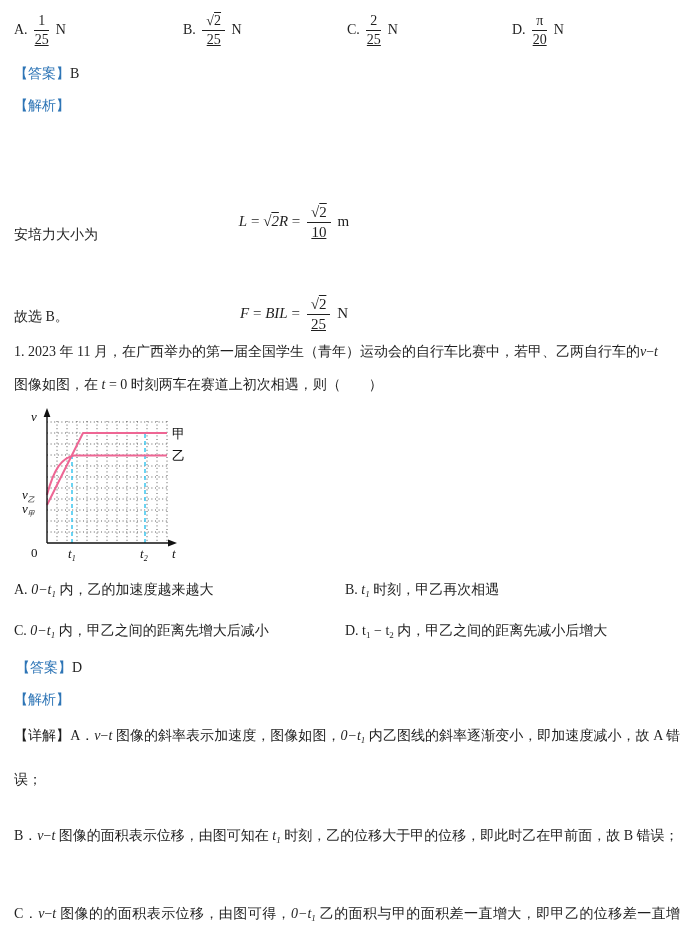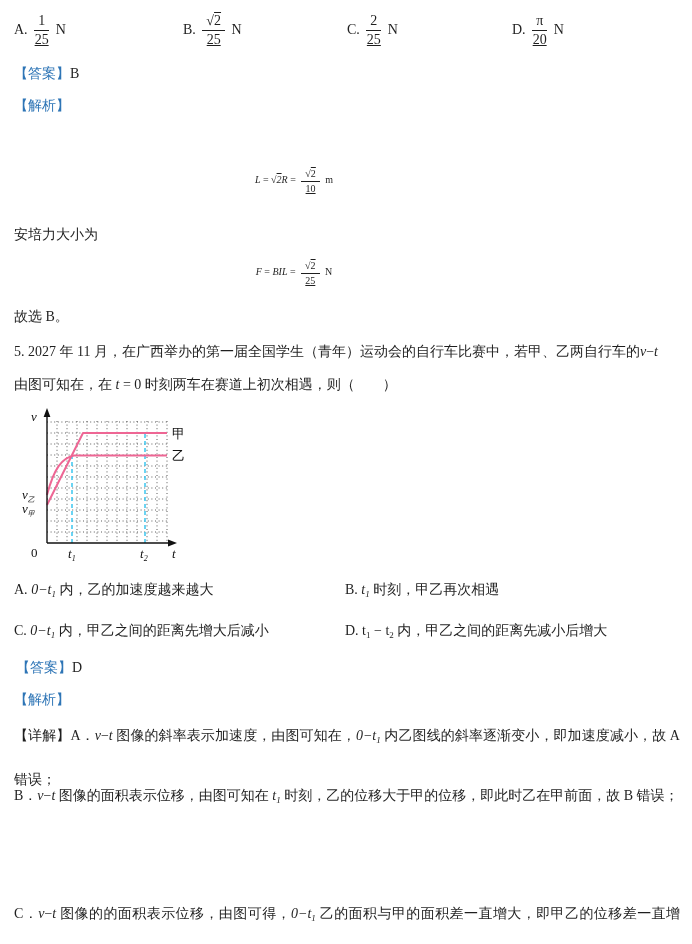--- a/index.html
+++ b/index.html
@@ -9,22 +9,22 @@
   .abs{position:absolute;line-height:20px;}
   .nowrap{white-space:nowrap;}
   .blue{color:var(--blue,#2e75b6);}
   .mi{font-style:italic;font-family:"Liberation Serif","DejaVu Serif",serif;}
   .sb{font-size:9px;vertical-align:-3px;}
   .ovl{text-decoration:overline;}
   .frac{display:inline-block;vertical-align:middle;text-align:center;line-height:1.15;
         margin:0 3px;font-family:"Liberation Serif","DejaVu Serif",serif;}
   .fnum{display:block;border-bottom:1px solid #1f1f1f;padding:0 4px 1px;}
   .fden{display:block;padding-top:1px;text-decoration:underline;}
-  .formula{left:0;width:588px;text-align:center;font-size:10px;
-           font-family:"Liberation Serif","DejaVu Serif",serif;}
+  .formula{left:0;width:588px;text-align:center;font-size:15px;
+           font-family:"Liberation Serif","DejaVu Serif",serif;margin-top:36px;}
   .para{width:666px;line-height:39px;text-align:justify;}
   .opt{position:absolute;white-space:nowrap;}
   .svg-mi{font-family:"Liberation Serif","DejaVu Serif",serif;font-style:italic;
           font-size:13px;fill:#111;}
   .svg-t{font-family:"Liberation Serif","DejaVu Serif",serif;font-size:13px;fill:#111;}
   .svg-cn{font-family:"Liberation Sans","DejaVu Sans",sans-serif;font-size:13px;fill:#111;}
 </style>
 </head>
 <body>
 
@@ -43,22 +43,22 @@
   </div>
 
   <div class="abs formula" style="top:168px"><span class="mi">L</span><span class=""> = </span><span class="mi"><span>√</span><span class="ovl">2</span></span><span class="mi">R</span><span class=""> = </span><span class="frac"><span class="fnum"><span>√</span><span class="ovl">2</span></span><span class="fden">10</span></span><span class=""> m</span></div>
 
   <div class="abs" style="left:14px;top:225px">安培力大小为</div>
 
   <div class="abs formula" style="top:260px"><span class="mi">F</span><span class=""> = </span><span class="mi">BIL</span><span class=""> = </span><span class="frac"><span class="fnum"><span>√</span><span class="ovl">2</span></span><span class="fden">25</span></span><span class=""> N</span></div>
 
   <div class="abs" style="left:14px;top:307px">故选 B。</div>
 
-  <div class="abs nowrap" style="left:14px;top:342px"><span class="">5. 2027 年 11 月，在广西举办的第一届全国学生（青年）运动会的自行车比赛中，若甲、乙两自行车的</span><span class="mi">v</span><span class="">−</span><span class="mi">t</span></div>
-  <div class="abs nowrap" style="left:14px;top:375px"><span class="">由图可知在，在 </span><span class="mi">t</span><span class=""> = 0 时刻两车在赛道上初次相遇，则（　　）</span></div>
+  <div class="abs nowrap" style="left:14px;top:342px"><span class="">1. 2023 年 11 月，在广西举办的第一届全国学生（青年）运动会的自行车比赛中，若甲、乙两自行车的</span><span class="mi">v</span><span class="">−</span><span class="mi">t</span></div>
+  <div class="abs nowrap" style="left:14px;top:375px"><span class="">图像如图，在 </span><span class="mi">t</span><span class=""> = 0 时刻两车在赛道上初次相遇，则（　　）</span></div>
 
   <div class="abs" style="left:10px;top:406px">
     <svg width="190" height="165" viewBox="0 0 190 165">
       <g id="grid">
           <line x1="47" y1="15" x2="47" y2="137" stroke="#4a4a4a" stroke-width="0.9" stroke-dasharray="1 2.6"></line>
           <line x1="57" y1="15" x2="57" y2="137" stroke="#4a4a4a" stroke-width="0.9" stroke-dasharray="1 2.6"></line>
           <line x1="67" y1="15" x2="67" y2="137" stroke="#4a4a4a" stroke-width="0.9" stroke-dasharray="1 2.6"></line>
           <line x1="77" y1="15" x2="77" y2="137" stroke="#4a4a4a" stroke-width="0.9" stroke-dasharray="1 2.6"></line>
           <line x1="87" y1="15" x2="87" y2="137" stroke="#4a4a4a" stroke-width="0.9" stroke-dasharray="1 2.6"></line>
           <line x1="97" y1="15" x2="97" y2="137" stroke="#4a4a4a" stroke-width="0.9" stroke-dasharray="1 2.6"></line>
@@ -109,17 +109,17 @@
   <span class="opt" style="left:14px;top:622px"><span class="">C. </span><span class="mi">0−t</span><span class="sb mi">1</span><span class=""> 内，甲乙之间的距离先增大后减小</span></span>
   <span class="opt" style="left:345px;top:622px"><span class="">D. t</span><span class="sb">1</span><span class=""> − t</span><span class="sb">2</span><span class=""> 内，甲乙之间的距离先减小后增大</span></span>
 
   <div class="abs" style="left:16px;top:658px">
     <span class="blue">【答案】</span><span>D</span>
   </div>
   <div class="abs" style="left:14px;top:690px">
     <span class="blue">【解析】</span>
   </div>
 
-  <div class="abs para" style="left:14px;top:716px"><span class="">【详解】A．</span><span class="mi">v</span><span class="">−</span><span class="mi">t</span><span class=""> 图像的斜率表示加速度，由图可知在，</span><span class="mi">0−t</span><span class="sb mi">1</span><span class=""> 内乙图线的斜率逐渐变小，即加速度减小，故 A 错误；</span></div>
-  <div class="abs para" style="left:14px;top:776px"><span class="">B．</span><span class="mi">v</span><span class="">−</span><span class="mi">t</span><span class=""> 图像的面积表示位移，由图可知在 </span><span class="mi">t</span><span class="sb mi">1</span><span class=""> 时刻，乙的位移大于甲的位移，即此时乙在甲前面，故 B 错误；</span></div>
+  <div class="abs para" style="left:14px;top:716px"><span class="">【详解】A．</span><span class="mi">v</span><span class="">−</span><span class="mi">t</span><span class=""> 图像的斜率表示加速度，图像如图，</span><span class="mi">0−t</span><span class="sb mi">1</span><span class=""> 内乙图线的斜率逐渐变小，即加速度减小，故 A 错误；</span></div>
+  <div class="abs para" style="left:14px;top:816px"><span class="">B．</span><span class="mi">v</span><span class="">−</span><span class="mi">t</span><span class=""> 图像的面积表示位移，由图可知在 </span><span class="mi">t</span><span class="sb mi">1</span><span class=""> 时刻，乙的位移大于甲的位移，即此时乙在甲前面，故 B 错误；</span></div>
   <div class="abs para" style="left:14px;top:894px"><span class="">C．</span><span class="mi">v</span><span class="">−</span><span class="mi">t</span><span class=""> 图像的的面积表示位移，由图可得，</span><span class="mi">0−t</span><span class="sb mi">1</span><span class=""> 乙的面积与甲的面积差一直增大，即甲乙的位移差一直增大，甲乙之间的距离一直增大，故 C 错误；</span></div>
 
 </div>
 
 </body></html>

